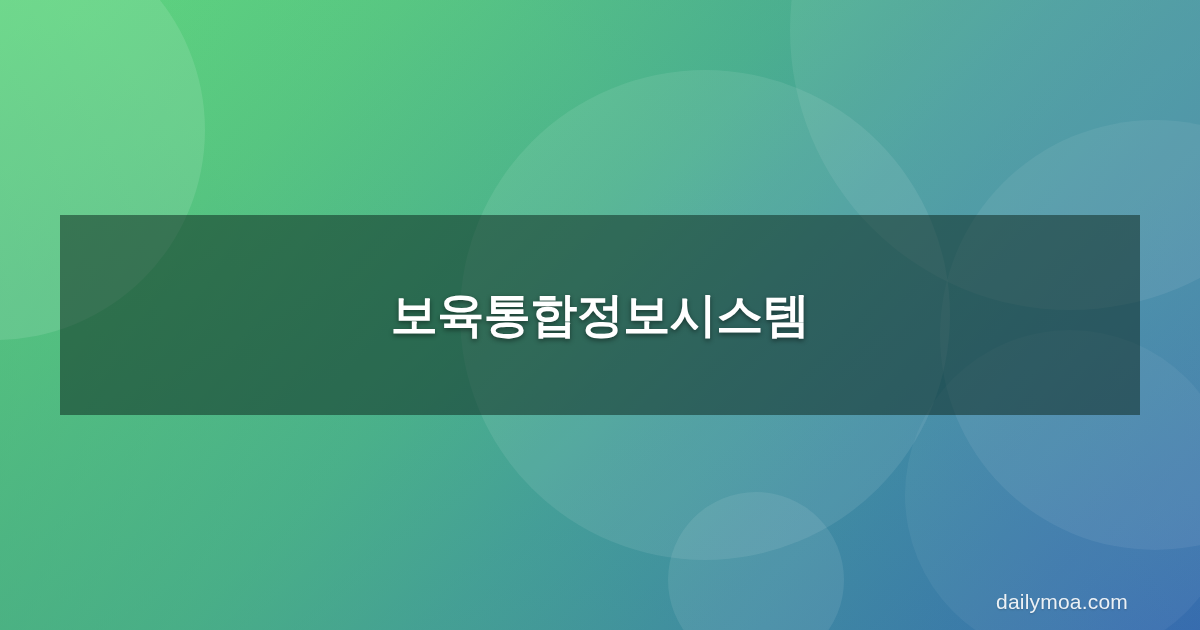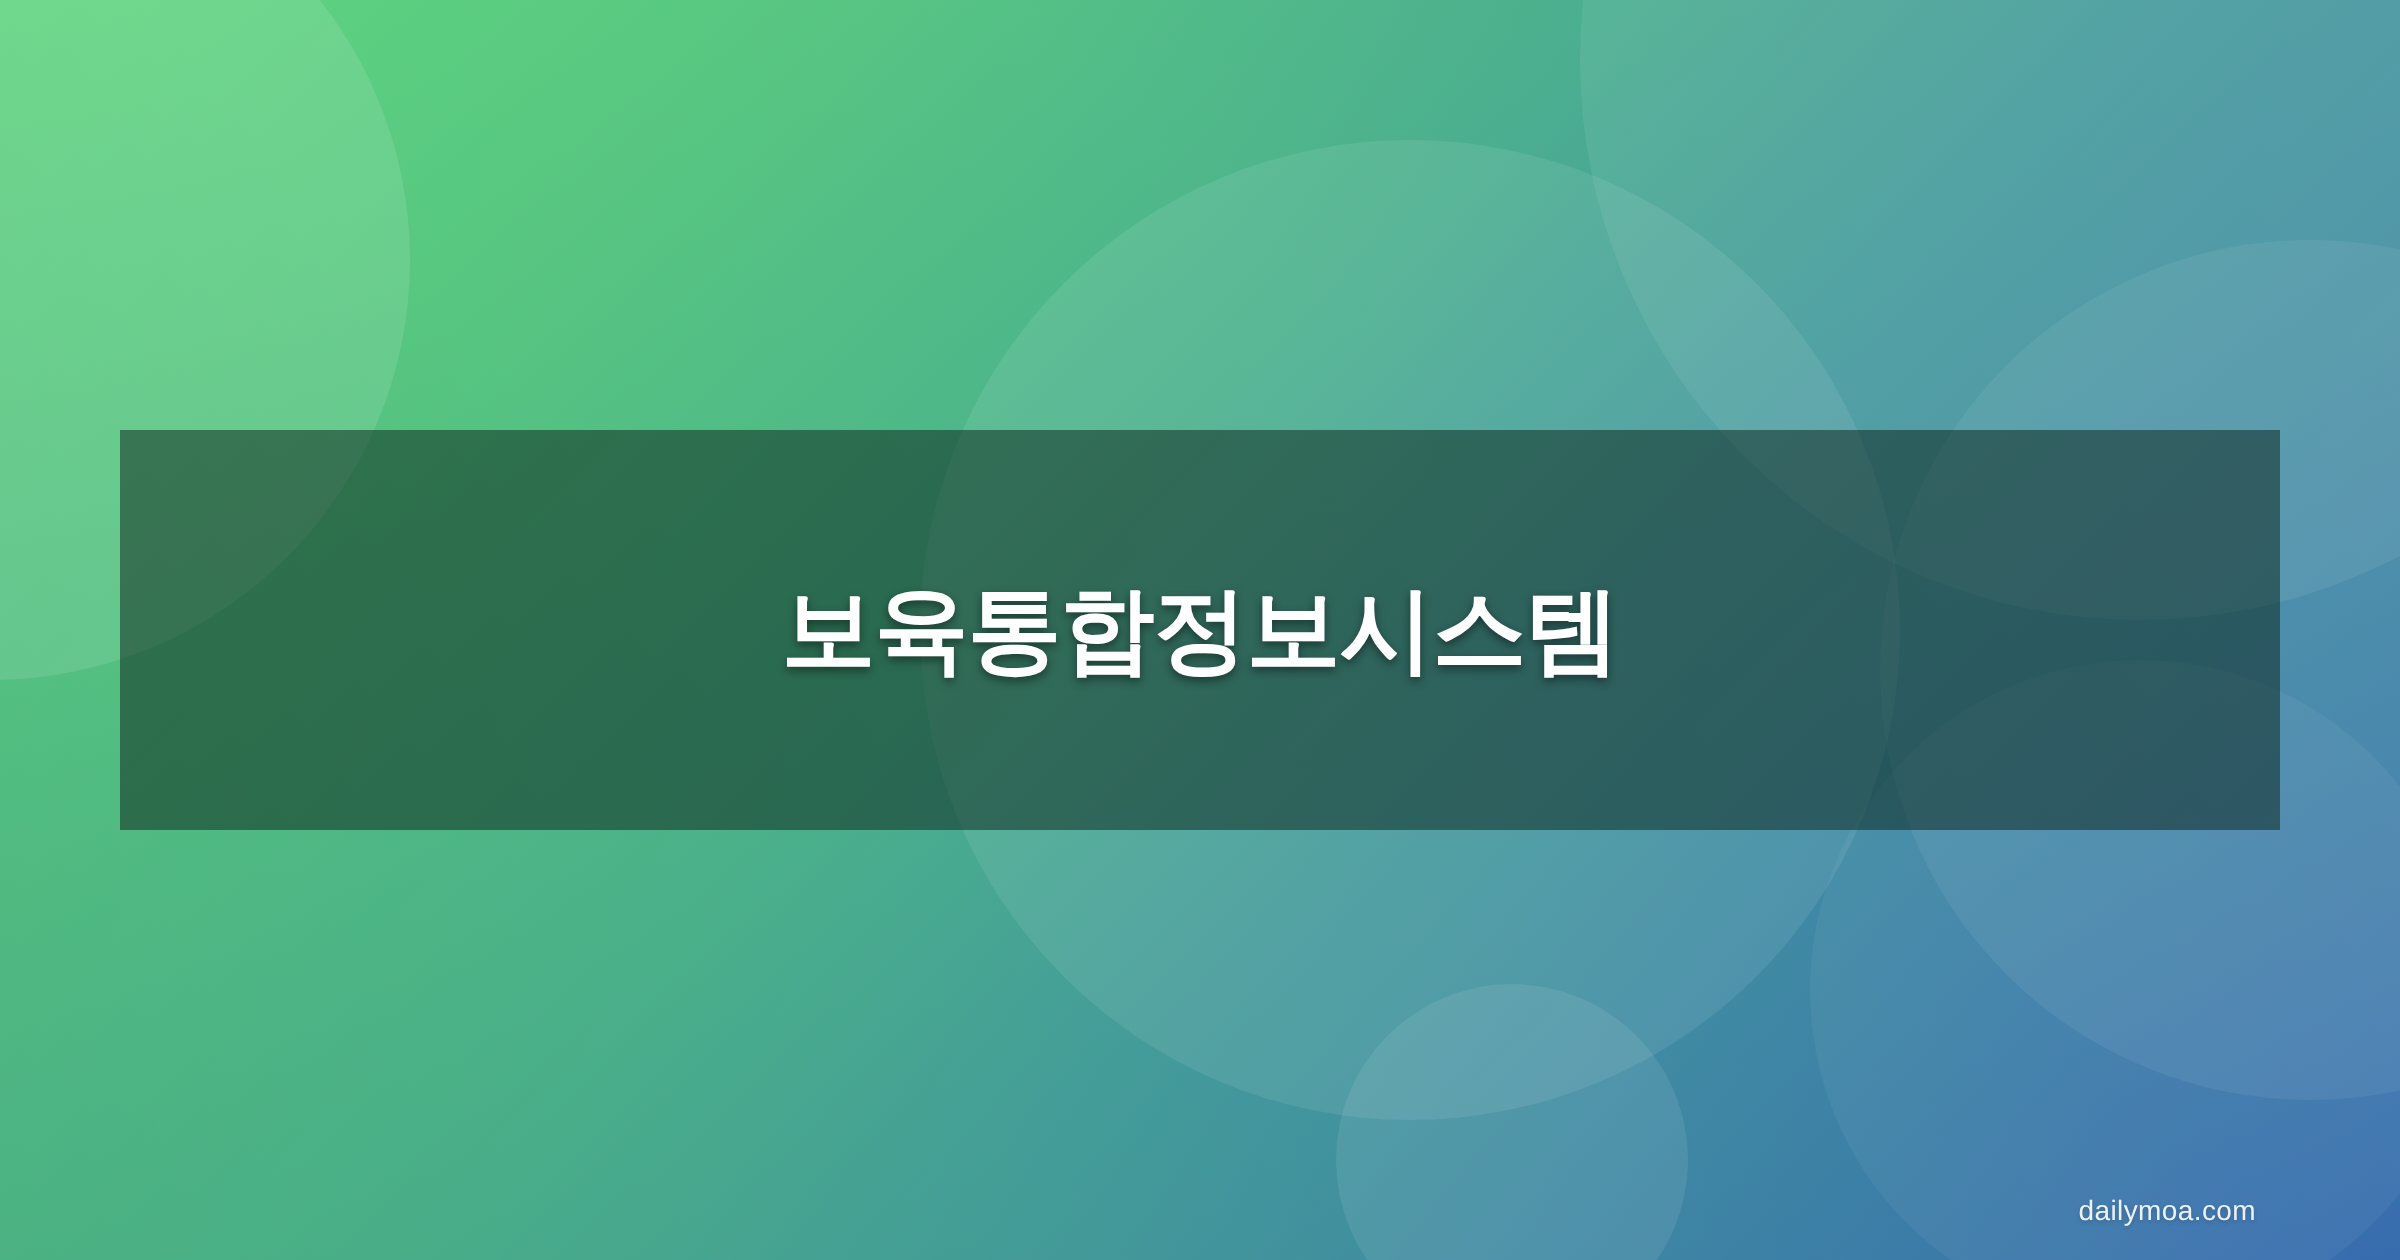--- a/index.html
+++ b/index.html
@@ -78,21 +78,21 @@
     white-space: nowrap;
     text-shadow: 0 2px 5px rgba(0,0,0,0.45);
   }
 
   
   .watermark {
     position: absolute;
     right: 72px;
     bottom: 18px;
     color: rgba(255,255,255,0.90);
-    font-size: 14px;
+    font-size: 21px;
     font-weight: 400;
     letter-spacing: 0.2px;
     line-height: 1;
     text-shadow: 0 1px 2px rgba(0,0,0,0.18);
   }
 </style>
 </head>
 <body>
 
 <div class="card">

